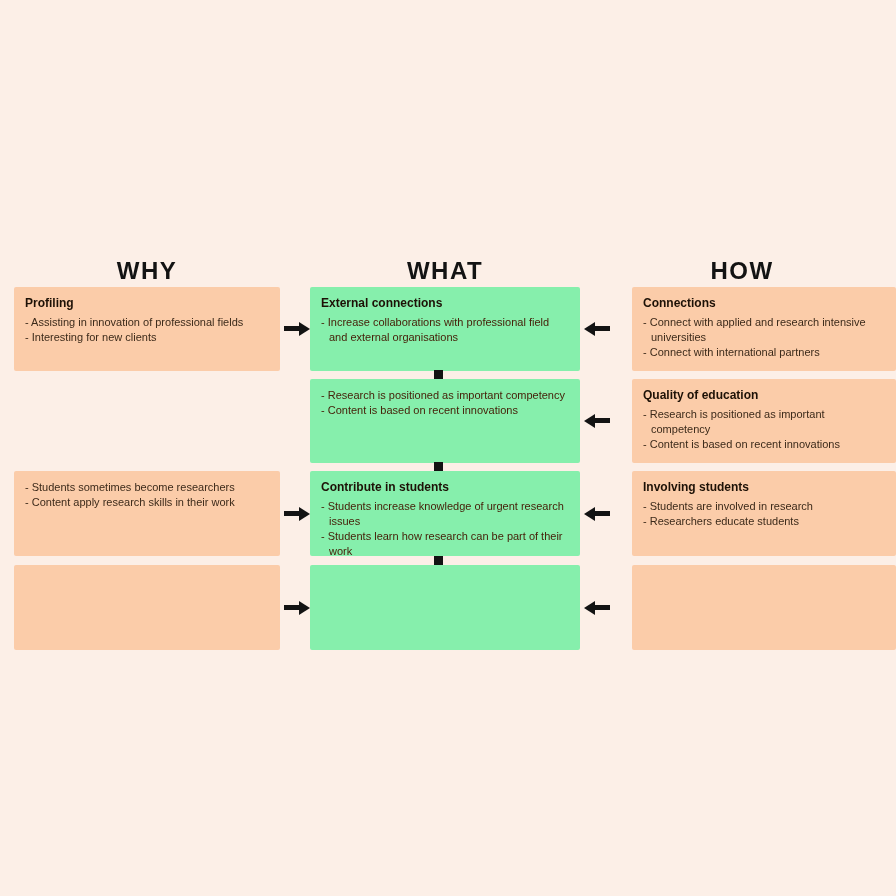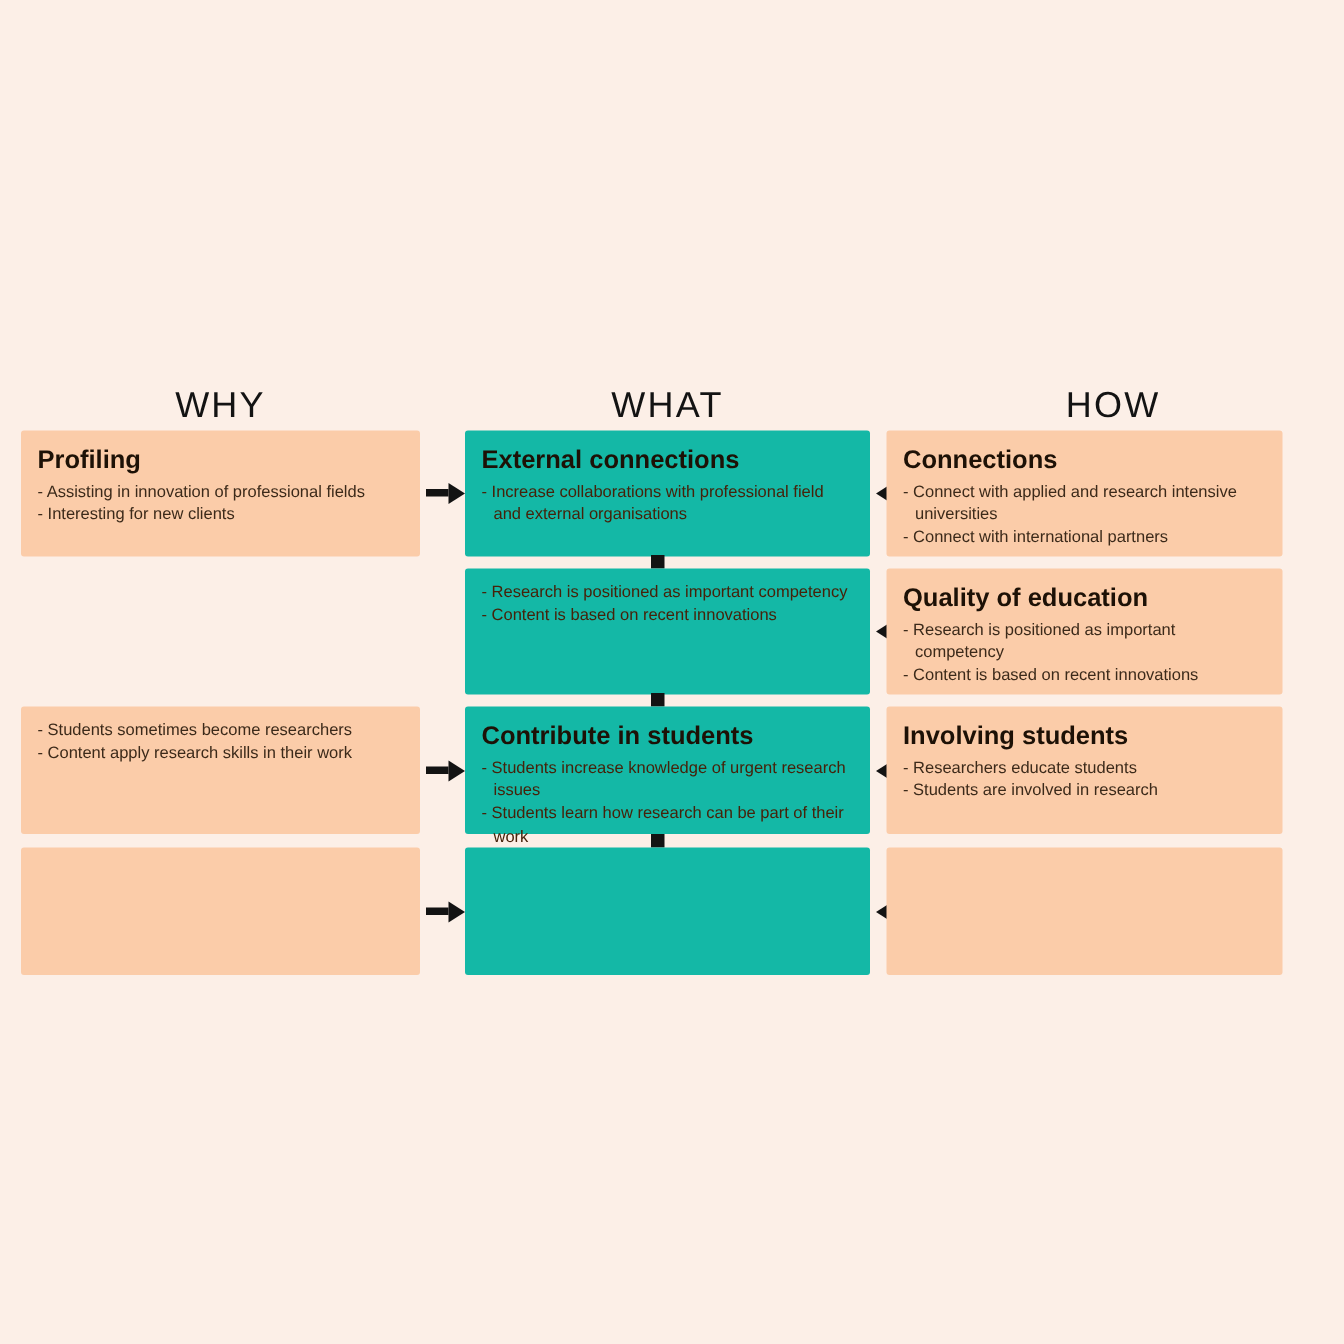--- a/index.html
+++ b/index.html
@@ -10,55 +10,55 @@
   .canvas{
     position:relative;
     width:896px;height:896px;
     background:#fcefe7;
     overflow:hidden;
   }
   .col-header{
     position:absolute;
     top:257px;height:30px;
     text-align:center;
-    font-size:24px;font-weight:normal;
+    font-size:24px;font-weight:bold;
     letter-spacing:1.5px;
     color:#131313;
   }
   .hdr-why{left:14px;width:266px;}
   .hdr-what{left:310px;width:270px;}
   .hdr-how{left:610px;width:264px;}
 
   .box{
     position:absolute;
     border-radius:2px;
     padding:9px 11px;
     box-sizing:border-box;
   }
   .box.light{background:#fbcca9;}
-  .box.accent{background:#14b8a6;}
+  .box.accent{background:#86efac;}
 
   .box-title{
-    font-size:17px;font-weight:bold;
+    font-size:12px;font-weight:bold;
     color:#1d1106;
     margin:0 0 3px 0;
     line-height:1.3;
   }
   .bullet{
     font-size:11px;
     line-height:1.38;
     padding-left:8px;text-indent:-8px;
   }
   .box.light .bullet{color:#3c2a1a;}
   .box.accent .bullet{color:#46220a;}
 
   
   .c-why{left:14px;width:266px;}
   .c-what{left:310px;width:270px;}
-  .c-how{left:591px;width:264px;}
+  .c-how{left:632px;width:264px;}
 
   
   .r1{top:287px;height:84px;}
   .r2{top:379px;height:84px;}
   .r3{top:471px;height:85px;}
   .r4{top:565px;height:85px;}
 
   
   .arrow{position:absolute;height:5px;background:#131313;}
   .arrow-right{width:15px;}
@@ -142,22 +142,22 @@
   </div>
   <div class="arrow arrow-right ar-x ay3"></div>
   <div class="box accent c-what r3">
     <div class="box-title">Contribute in students</div>
     <div class="bullet">- Students increase knowledge of urgent research issues</div>
     <div class="bullet">- Students learn how research can be part of their work</div>
   </div>
   <div class="arrow arrow-left al-x ay3"></div>
   <div class="box light c-how r3">
     <div class="box-title">Involving students</div>
+    <div class="bullet">- Students are involved in research</div>
     <div class="bullet">- Researchers educate students</div>
-    <div class="bullet">- Students are involved in research</div>
   </div>
 
   <div class="connector cn3"></div>
 
   <div class="box light c-why r4"></div>
   <div class="arrow arrow-right ar-x ay4"></div>
   <div class="box accent c-what r4"></div>
   <div class="arrow arrow-left al-x ay4"></div>
   <div class="box light c-how r4"></div>
 

